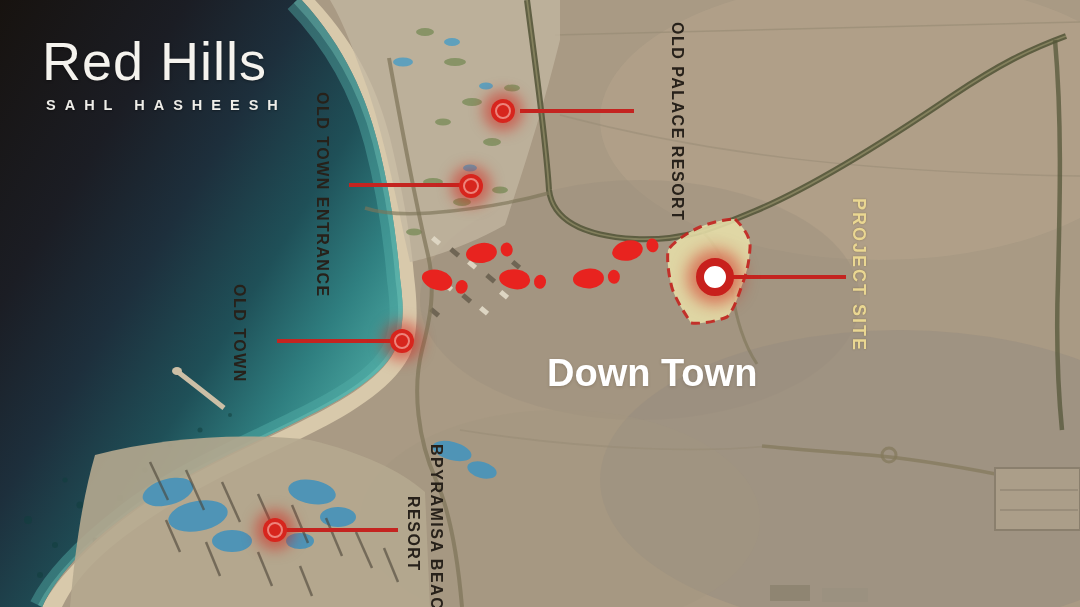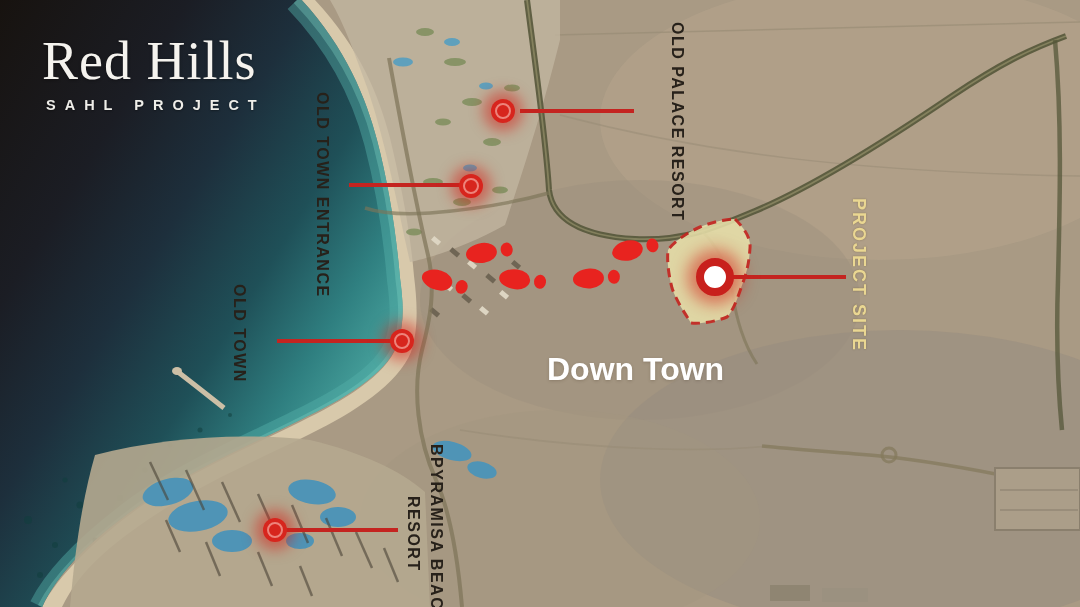--- a/index.html
+++ b/index.html
@@ -15,21 +15,21 @@
   html,body{margin:0;padding:0;background:#000;}
   .stage{
     position:relative;width:1080px;height:607px;overflow:hidden;
     font-family:"Liberation Sans",sans-serif;background:#a99a84;
   }
   .stage svg{position:absolute;left:0;top:0;}
 
   
   .logo{position:absolute;left:42px;top:34px;color:#f5f3ee;}
   .logo .name{
-    font-family:Liberation Serif, serif;font-size:54px;line-height:1;
+    font-family:Liberation Sans, sans-serif;font-size:54px;line-height:1;
     letter-spacing:1px;text-shadow:0 1px 3px rgba(0,0,0,.35);
   }
   .logo .tagline{
     margin-top:9px;margin-left:4px;font-size:14.5px;font-weight:700;
     letter-spacing:9px;color:#efeee9;text-shadow:0 1px 2px rgba(0,0,0,.35);
   }
 
   
   .vlabel{
     position:absolute;writing-mode:vertical-rl;text-orientation:mixed;
@@ -41,21 +41,21 @@
   #lbl-old-town{left:230px;top:284px;}
   #lbl-pyramisa{left:402px;top:436px;height:196px;text-align:center;line-height:1.45;}
   #lbl-project{
     left:848px;top:198px;font-size:18px;letter-spacing:2px;
     color:var(--project-site-label);text-shadow:0 0 2px rgba(60,40,0,.35);
   }
 
   
   .caption{
     position:absolute;left:547px;top:347px;color:var(--caption-white);
-    font-weight:700;font-size:32px;line-height:1.42;
+    font-weight:700;font-size:38px;line-height:1.42;
     text-shadow:0 1px 3px rgba(70,55,40,.25);white-space:nowrap;
   }
 
   
   .marker{
     position:absolute;width:24px;height:24px;border-radius:50%;
     background:var(--marker-red);
     box-shadow:0 0 13px 8px rgba(214,32,24,.5);
   }
   .marker::after{
@@ -228,21 +228,21 @@
       <path d="M 1000,490 h 78 M 1000,510 h 78" stroke="#8a7f6d" stroke-width="1.5" opacity="0.7"></path>
       <rect x="770" y="585" width="40" height="16" fill="#8f8572"></rect>
       <rect x="822" y="588" width="46" height="14" fill="#9b9180"></rect>
     </g>
 
     <path d="M 735,219 C 744,228 751,238 750,248 C 749,263 747,272 741,288 C 736,303 732,312 727,317 C 715,322 700,324 691,323 C 684,312 676,300 672,288 C 668,272 667,260 668,250 C 674,242 686,233 700,227 C 712,222 726,219 735,219 Z" style="fill:var(--project-site-fill,#eae2ab)" opacity="0.85" stroke="#c8201c" stroke-width="3" stroke-dasharray="9 6"></path>
   </svg>
 
   <div class="logo">
     <div class="name">Red Hills</div>
-    <div class="tagline">SAHL PROJECT</div>
+    <div class="tagline">SAHL HASHEESH</div>
   </div>
 
   <div class="vlabel" id="lbl-old-palace">OLD PALACE RESORT</div>
   <div class="vlabel" id="lbl-entrance">OLD TOWN ENTRANCE</div>
   <div class="vlabel" id="lbl-old-town">OLD TOWN</div>
   <div class="vlabel" id="lbl-pyramisa">
     <div>BPYRAMISA BEACH</div>
     <div>RESORT</div>
   </div>
   <div class="vlabel" id="lbl-project">PROJECT SITE</div>

